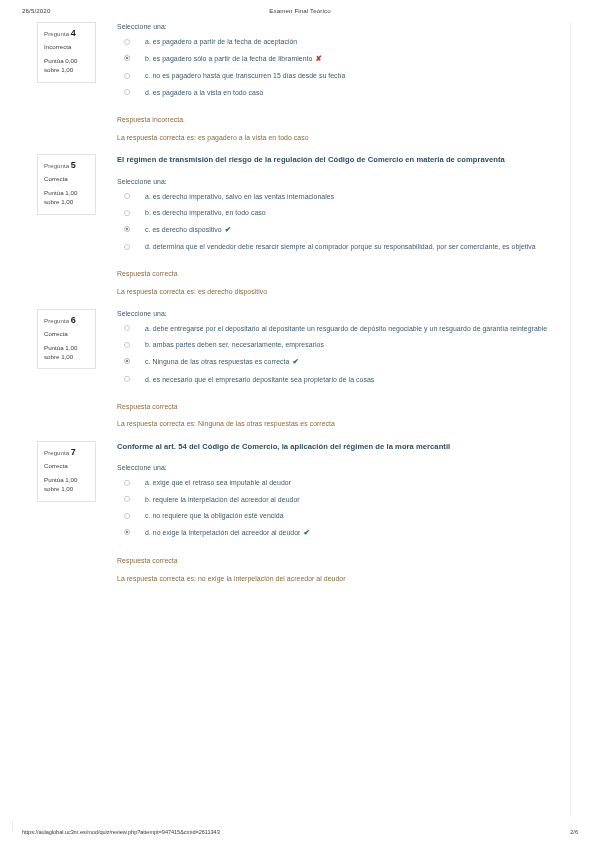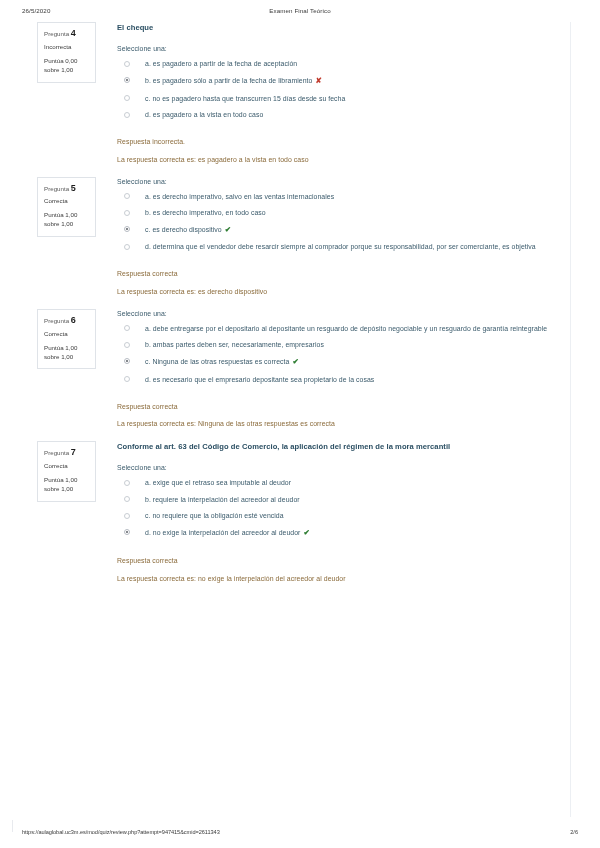--- a/index.html
+++ b/index.html
@@ -228,21 +228,20 @@
       <div class="question">
         <div class="q-info">
           <div class="q-num"><span>Pregunta</span> <b>4</b></div>
           <div class="q-state">Incorrecta</div>
           <div class="q-grade">
             <div>Puntúa 0,00</div>
             <div>sobre 1,00</div>
           </div>
         </div>
         <div class="q-body">
-          <div class="q-text">El cheque</div>
           <div class="q-prompt">Seleccione una:</div>
           <ul class="answers">
             <li class="answer"><span class="radio"></span><span>a. es pagadero a partir de la fecha de aceptación</span></li>
             <li class="answer"><span class="radio checked"></span><span>b. es pagadero sólo a partir de la fecha de libramiento</span><span class="mark incorrect">✘</span></li>
             <li class="answer"><span class="radio"></span><span>c. no es pagadero hasta que transcurren 15 días desde su fecha</span></li>
             <li class="answer"><span class="radio"></span><span>d. es pagadero a la vista en todo caso</span></li>
           </ul>
           <div class="feedback">
             <span class="fb-line">Respuesta incorrecta.</span>
             <span class="fb-line">La respuesta correcta es: es pagadero a la vista en todo caso</span>
@@ -252,20 +251,21 @@
       <div class="question">
         <div class="q-info">
           <div class="q-num"><span>Pregunta</span> <b>5</b></div>
           <div class="q-state">Correcta</div>
           <div class="q-grade">
             <div>Puntúa 1,00</div>
             <div>sobre 1,00</div>
           </div>
         </div>
         <div class="q-body">
+          <div class="q-text">El régimen de transmisión del riesgo de la regulación del Código de Comercio en materia de compraventa</div>
           <div class="q-prompt">Seleccione una:</div>
           <ul class="answers">
             <li class="answer"><span class="radio"></span><span>a. es derecho imperativo, salvo en las ventas internacionales</span></li>
             <li class="answer"><span class="radio"></span><span>b. es derecho imperativo, en todo caso</span></li>
             <li class="answer"><span class="radio checked"></span><span>c. es derecho dispositivo</span><span class="mark correct">✔</span></li>
             <li class="answer"><span class="radio"></span><span>d. determina que el vendedor debe resarcir siempre al comprador porque su responsabilidad, por ser comerciante, es objetiva</span></li>
           </ul>
           <div class="feedback">
             <span class="fb-line">Respuesta correcta</span>
             <span class="fb-line">La respuesta correcta es: es derecho dispositivo</span>
@@ -298,21 +298,21 @@
       <div class="question">
         <div class="q-info">
           <div class="q-num"><span>Pregunta</span> <b>7</b></div>
           <div class="q-state">Correcta</div>
           <div class="q-grade">
             <div>Puntúa 1,00</div>
             <div>sobre 1,00</div>
           </div>
         </div>
         <div class="q-body">
-          <div class="q-text">Conforme al art. 63 del Código de Comercio, la aplicación del régimen de la mora mercantil</div>
+          <div class="q-text">Conforme al art. 54 del Código de Comercio, la aplicación del régimen de la mora mercantil</div>
           <div class="q-prompt">Seleccione una:</div>
           <ul class="answers">
             <li class="answer"><span class="radio"></span><span>a. exige que el retraso sea imputable al deudor</span></li>
             <li class="answer"><span class="radio"></span><span>b. requiere la interpelación del acreedor al deudor</span></li>
             <li class="answer"><span class="radio"></span><span>c. no requiere que la obligación esté vencida</span></li>
             <li class="answer"><span class="radio checked"></span><span>d. no exige la interpelación del acreedor al deudor</span><span class="mark correct">✔</span></li>
           </ul>
           <div class="feedback">
             <span class="fb-line">Respuesta correcta</span>
             <span class="fb-line">La respuesta correcta es: no exige la interpelación del acreedor al deudor</span>

